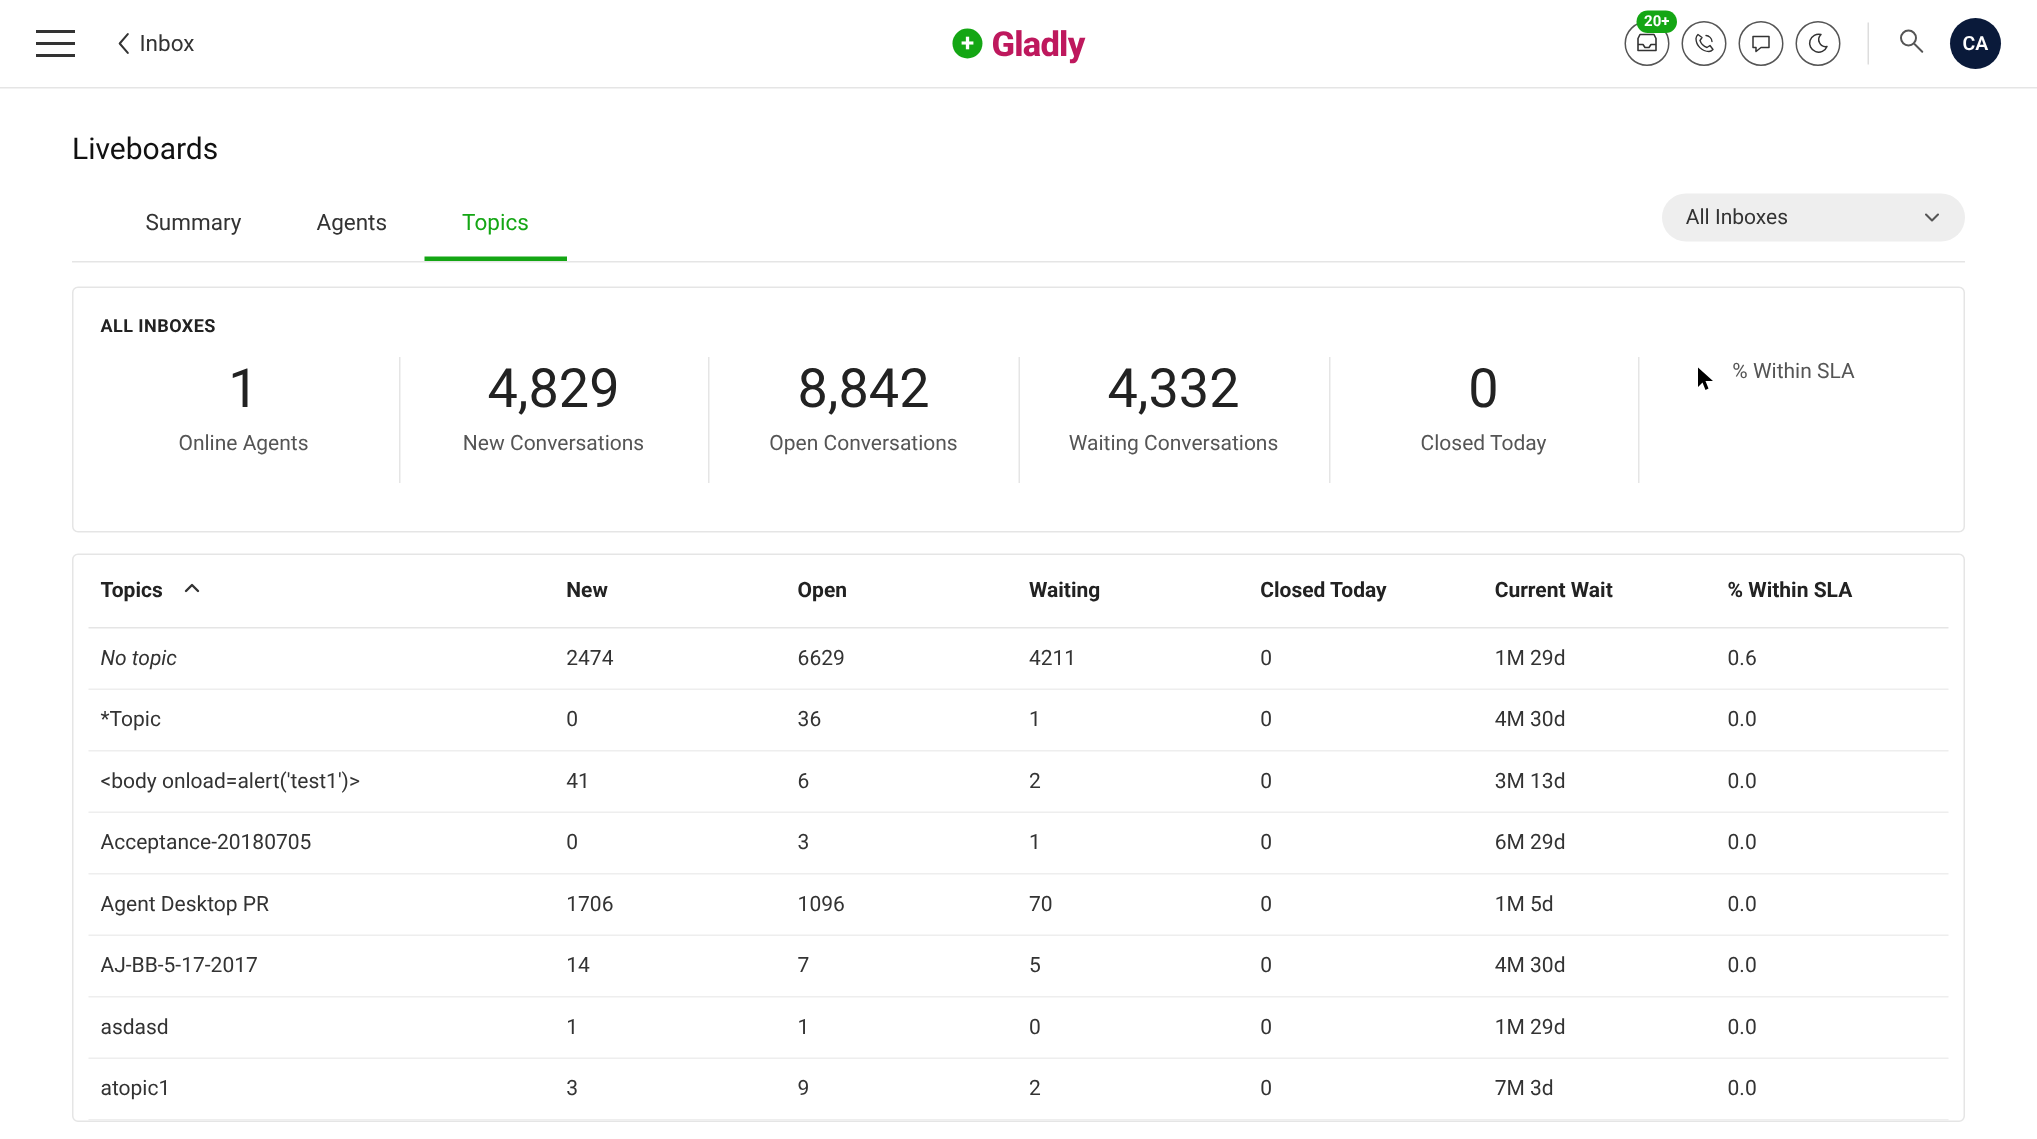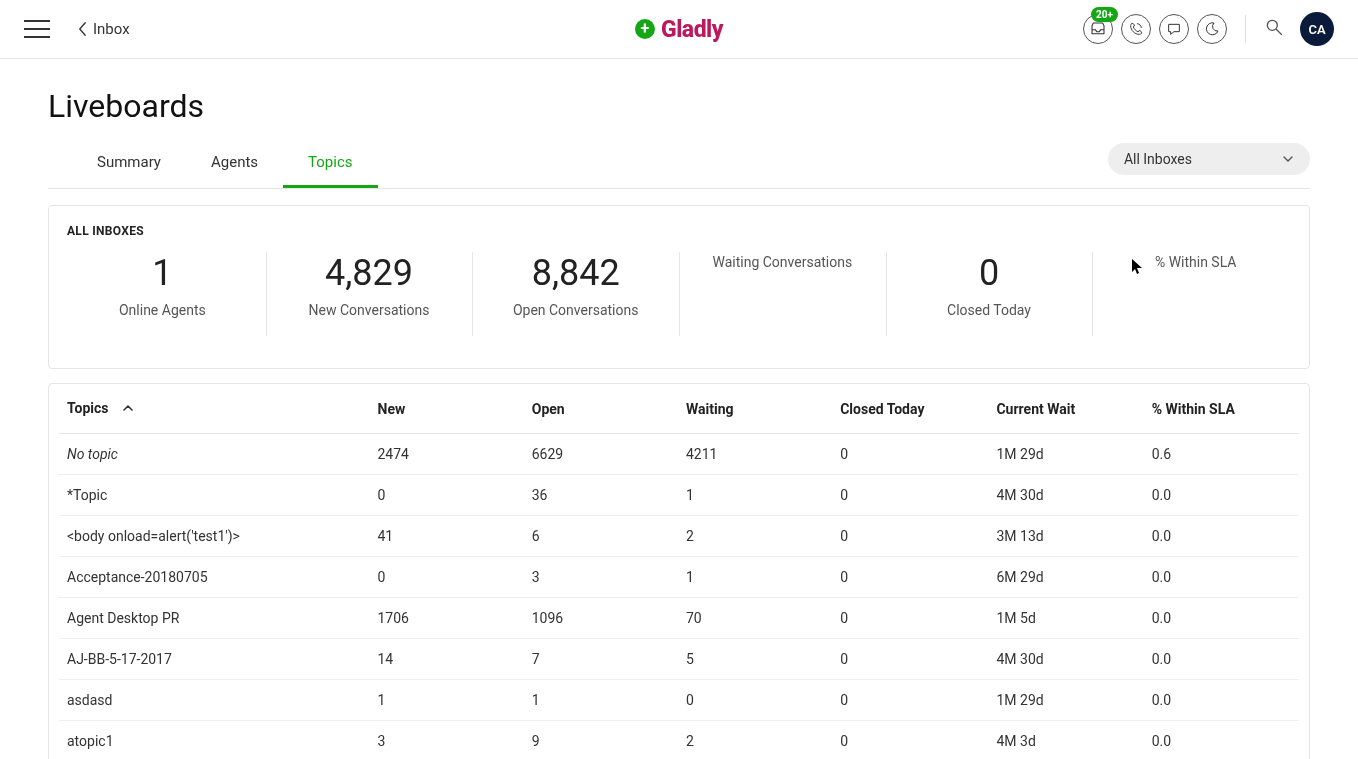--- a/index.html
+++ b/index.html
@@ -18,21 +18,21 @@
     .topbar-right { display: flex; align-items: center; gap: 8px; }
     .icon-circle { width: 30px; height: 30px; border: 1.5px solid #555; border-radius: 50%; display: flex; align-items: center; justify-content: center; position: relative; cursor: pointer; background: #fff; }
     .icon-circle svg { width: 16px; height: 16px; }
     .badge { position: absolute; top: -8px; right: -6px; background: #14a614; color: #fff; font-size: 10px; font-weight: 700; padding: 1px 5px; border-radius: 10px; line-height: 1.3; }
     .topbar-divider { width: 1px; height: 28px; background: #ddd; margin: 0 10px; }
     .search-btn { cursor: pointer; color: #555; }
     .search-btn svg { width: 20px; height: 20px; }
     .avatar-circle { width: 34px; height: 34px; border-radius: 50%; background: #0a1a3a; color: #fff; display: flex; align-items: center; justify-content: center; font-size: 13px; font-weight: 600; cursor: pointer; margin-left: 8px; }
     
     .page { padding: 28px 48px 0 48px; }
-    .page-title { font-size: 32px; font-weight: 400; color: #111; margin-bottom: 18px; }
+    .page-title { font-size: 20px; font-weight: 400; color: #111; margin-bottom: 18px; }
     .tabs-row { display: flex; align-items: flex-start; border-bottom: 1px solid #e5e5e5; position: relative; }
     .tabs { display: flex; gap: 0; margin-left: 24px; }
     .tab { padding: 10px 25px 14px 25px; font-size: 15px; color: #333; cursor: pointer; border-bottom: 3px solid transparent; }
     .tab.active { color: #14a614; border-bottom-color: #14a614; }
     .filter-dd { margin-left: auto; background: #eee; border-radius: 18px; padding: 8px 16px; display: flex; align-items: center; gap: 90px; cursor: pointer; font-size: 14px; color: #333; margin-bottom: 6px; }
     .filter-dd svg { width: 12px; height: 12px; }
     
     .stats-panel { border: 1px solid #e5e5e5; border-radius: 4px; margin-top: 16px; padding: 18px 0 24px 0; }
     .stats-title { font-size: 12px; font-weight: 700; letter-spacing: 0.3px; color: #222; text-transform: uppercase; padding: 0 18px 6px 18px; }
     .stats-row { display: flex; align-items: stretch; padding: 0 10px; }
@@ -135,20 +135,21 @@
       </div>
       <div class="stat-cell">
         <div class="stat-val">4,829</div>
         <div class="stat-label">New Conversations</div>
       </div>
       <div class="stat-cell">
         <div class="stat-val">8,842</div>
         <div class="stat-label">Open Conversations</div>
       </div>
       <div class="stat-cell tall">
+        <div class="stat-val">4,332</div>
         <div class="stat-label">Waiting Conversations</div>
       </div>
       <div class="stat-cell">
         <div class="stat-val">0</div>
         <div class="stat-label">Closed Today</div>
       </div>
       <div class="stat-cell">
         <div class="stat-label">% Within SLA</div>
       </div>
     </div>
@@ -250,19 +251,19 @@
             <td>0</td>
             <td>1M 29d</td>
             <td>0.0</td>
           </tr>
           <tr>
             <td>atopic1</td>
             <td>3</td>
             <td>9</td>
             <td>2</td>
             <td>0</td>
-            <td>4M 3d</td>
+            <td>7M 3d</td>
             <td>0.0</td>
           </tr>
         </tbody>
     </table>
   </div>
 </div>
 
 </body></html>

